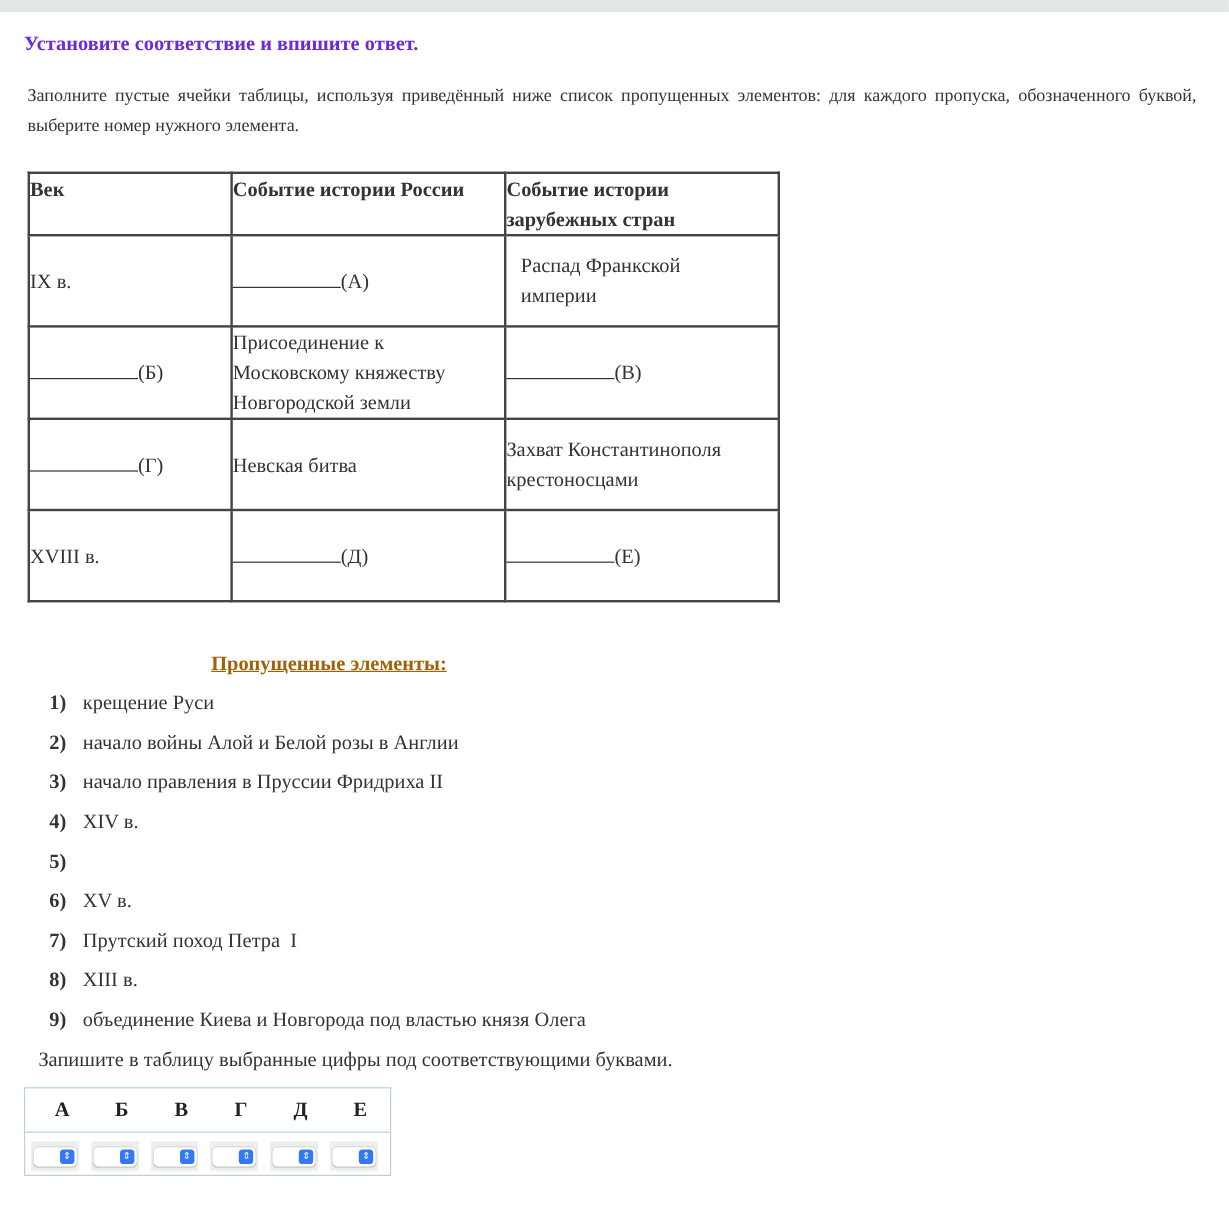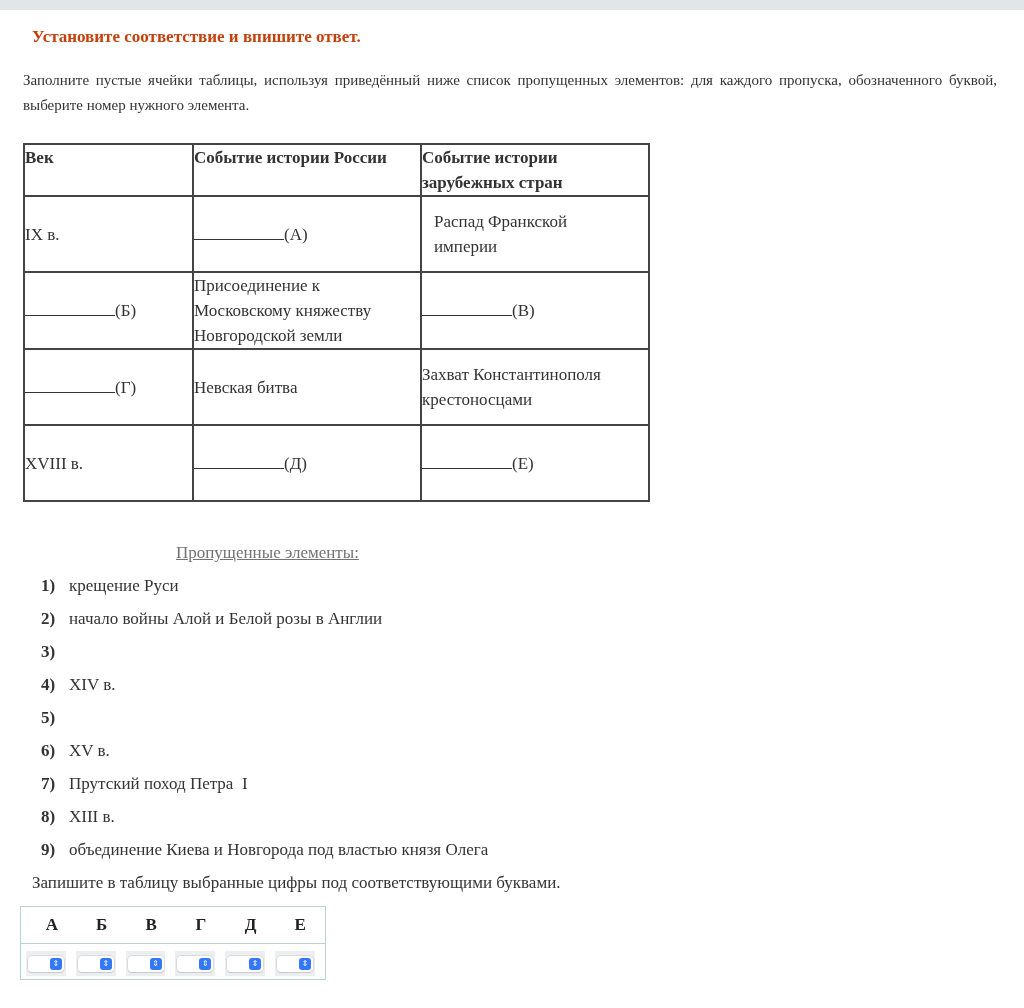--- a/index.html
+++ b/index.html
@@ -2,21 +2,21 @@
 <html><head>
   <meta charset="utf-8">
   <style>
     html, body { margin: 0; padding: 0; background: #ffffff; }
     body {
       width: 1024px; height: 1008px; position: relative; overflow: hidden;
       font-family: "Liberation Serif", serif; color: #333333;
     }
     .topbar { position: absolute; left: 0; top: 0; width: 1024px; height: 10px; background: #e2e6e7; }
     .task-title {
-      position: absolute; left: 20px; top: 27px; font-size: 17px; font-weight: bold; color: #c2410c; margin-left: 12px;
+      position: absolute; left: 20px; top: 27px; font-size: 17px; font-weight: bold; color: #6d28d9;
     }
     .instructions {
       position: absolute; left: 23px; top: 68px; width: 974px; font-size: 15px; line-height: 25px;
       text-align: justify; color: #333;
     }
     table.hist {
       position: absolute; left: 23px; top: 143px; border-collapse: collapse;
       font-size: 17px; line-height: 25px; color: #333; border-radius: 32px;
     }
     table.hist td {
@@ -24,22 +24,22 @@
     }
     table.hist td.c1 { width: 167px; }
     table.hist td.c2 { width: 226px; }
     table.hist td.c3 { width: 226px; }
     table.hist tr.head td { height: 50px; vertical-align: top; font-weight: bold; }
     table.hist tr.row td { height: 74px; }
     .just { text-align: justify; text-align-last: left; }
     .just-full { text-align: justify; }
     .blank { display: inline-block; width: 90px; border-bottom: 1px solid #333; height: 16px; vertical-align: baseline; margin-right: 0; }
     .missing-title {
-      position: absolute; left: 176px; top: 543px; font-size: 17px; font-weight: normal;
-      text-decoration: underline; color: #737373;
+      position: absolute; left: 176px; top: 543px; font-size: 17px; font-weight: bold;
+      text-decoration: underline; color: #a16207;
     }
     .missing-list { position: absolute; left: 41px; top: 575px; margin: 0; padding: 0; list-style: none; font-size: 17px; }
     .missing-list li { height: 33px; line-height: 22px; display: flex; }
     .missing-list .num { font-weight: bold; width: 28px; color: #333; }
     .missing-list .txt { color: #333; }
     .write-note { position: absolute; left: 20px; top: 873px; font-size: 17px; color: #333; margin-left: 12px; }
     .answer-table {
       position: absolute; left: 20px; top: 906px; width: 306px; height: 74px;
       border: 1px solid #b9d3d4; box-sizing: border-box;
     }
@@ -101,20 +101,21 @@
   <li>
       <span class="num">1)</span>
       <span class="txt">крещение Руси</span>
     </li>
   <li>
       <span class="num">2)</span>
       <span class="txt">начало войны Алой и Белой розы в Англии</span>
     </li>
   <li>
       <span class="num">3)</span>
+      <span class="txt">начало правления в Пруссии Фридриха II</span>
     </li>
   <li>
       <span class="num">4)</span>
       <span class="txt">XIV в.</span>
     </li>
   <li>
       <span class="num">5)</span>
     </li>
   <li>
       <span class="num">6)</span>

